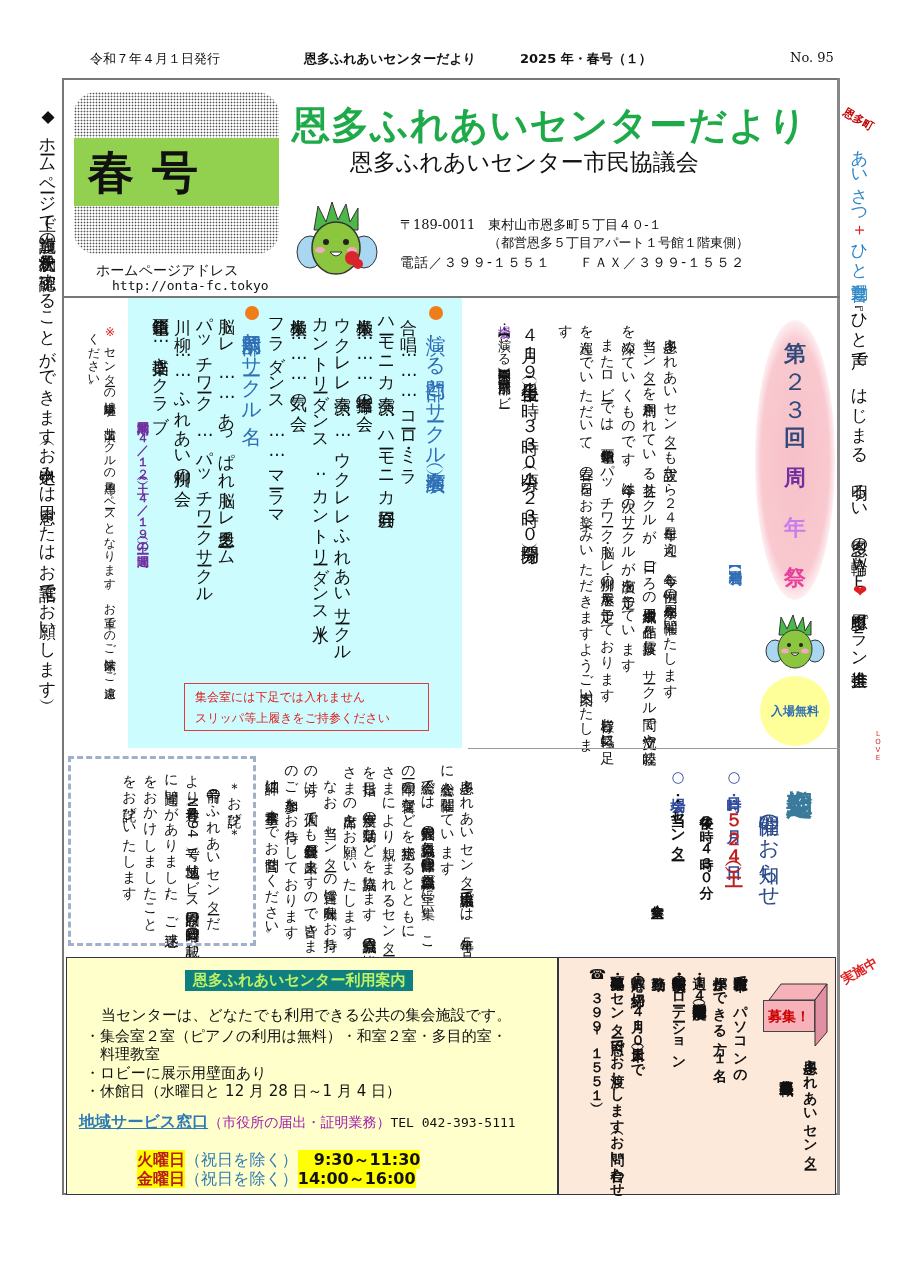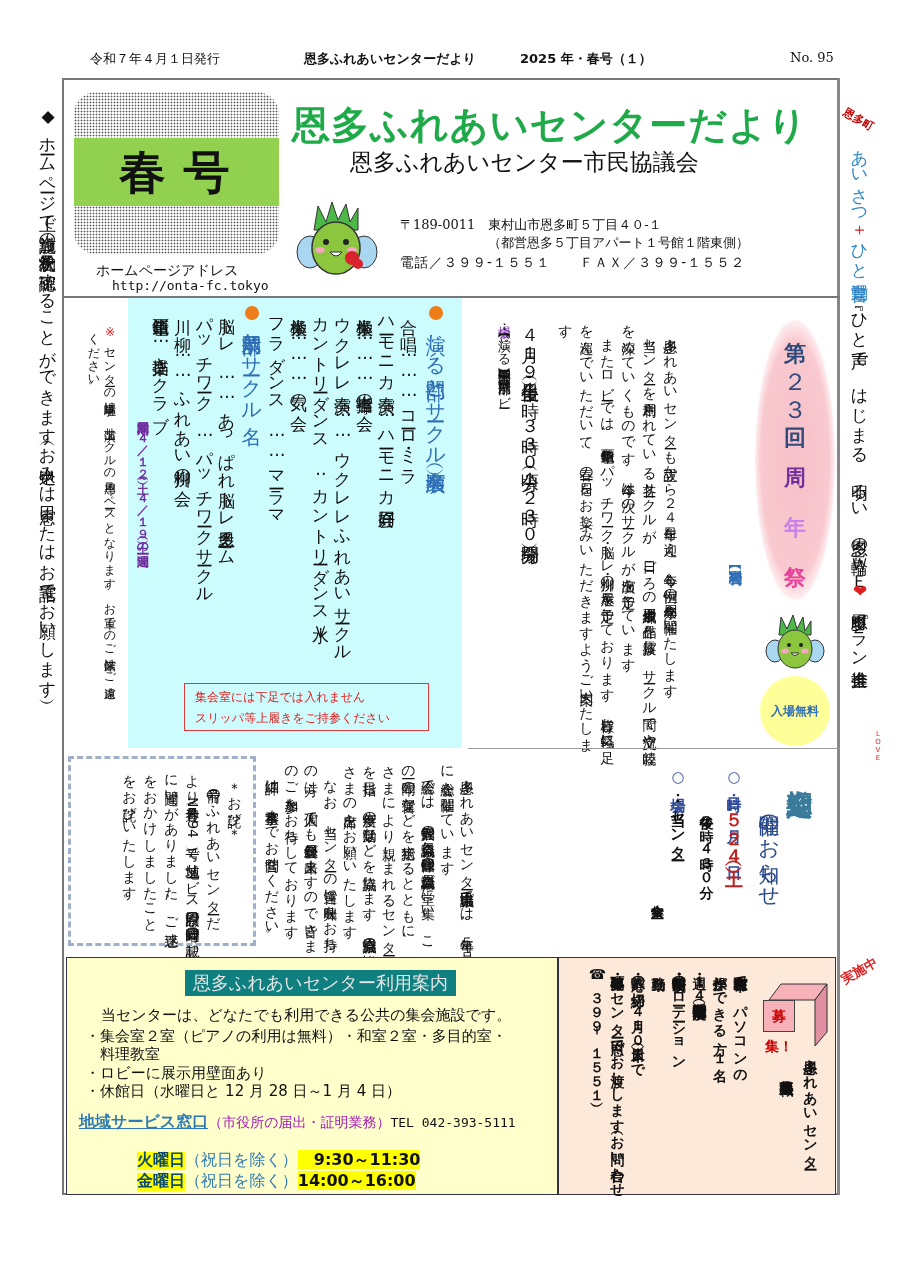--- a/index.html
+++ b/index.html
@@ -20,21 +20,21 @@
   
   .leftside { top: 106px; left: 36px; height: 820px; font-size: 17px; line-height: 24px; }
 
   
   .issuebox { top: 92px; left: 74px; width: 205px; height: 162px; border-radius: 22px;
     background-image: radial-gradient(#555 0.8px, transparent 1.1px); background-size: 3px 3px;
     background-color: #fff; }
   .issuebox .inner-y { position: absolute; left: 10px; top: 10px; width: 185px; height: 32px; background: #fff;
     text-align: center; font-size: 22px; font-weight: bold; letter-spacing: 3px; line-height: 32px; }
   .issuebox .green { position: absolute; left: 0; top: 46px; width: 205px; height: 68px; background: #92d050;
-    text-align: center; font-size: 46px; font-weight: bold; letter-spacing: 18px; line-height: 68px; padding-left: 14px; }
+    font-size: 46px; font-weight: bold; letter-spacing: 18px; line-height: 68px; padding-left: 14px; }
   .issuebox .inner-n { position: absolute; left: 10px; top: 120px; width: 185px; height: 32px; background: #fff;
     text-align: center; font-size: 20px; font-weight: bold; letter-spacing: 3px; line-height: 32px; }
   .hp-label { top: 262px; left: 96px; font-size: 14px; }
   .hp-url { top: 278px; left: 112px; font-family: "DejaVu Sans Mono", monospace; font-size: 13px; }
 
   .title-main { top: 100px; left: 292px; font-size: 38px; color: #1faa4a; font-weight: bold; letter-spacing: 1px; white-space: nowrap; font-family: "DejaVu Serif", serif; }
   .title-sub { top: 147px; left: 350px; font-size: 23px; white-space: nowrap; font-family: "DejaVu Serif", serif; }
   .mascot-top { top: 200px; left: 296px; width: 82px; height: 80px; }
   .addr1 { top: 216px; left: 400px; font-size: 13px; white-space: nowrap; font-family: "DejaVu Serif", serif; }
   .addr2 { top: 234px; left: 488px; font-size: 13px; white-space: nowrap; font-family: "DejaVu Serif", serif; }
@@ -84,37 +84,37 @@
   .meeting-sub { top: 800px; left: 755px; font-size: 21px; color: #2a4a8a; font-family: "DejaVu Serif", serif; }
   .m-date { top: 768px; left: 722px; font-size: 15px; font-weight: bold; color: #2f4a9a; }
   .m-date .red { color: #c02020; font-size: 18px; }
   .m-time { top: 805px; left: 698px; font-size: 14px; font-weight: bold; }
   .m-venue { top: 768px; left: 668px; font-size: 15px; font-weight: bold; }
   .m-venue .blue { color: #2f4a9a; }
   .m-room { top: 895px; left: 648px; font-size: 13px; font-weight: bold; }
 
   
   .usage { top: 957px; left: 66px; width: 492px; height: 238px; background: #ffffcc; border: 1.5px solid #334; }
-  .usage-title { position: absolute; top: 12px; left: 118px; background: #0f7f7f; color: #e5e5e5; padding: 1px 8px; font-size: 18px; font-weight: normal; }
+  .usage-title { position: absolute; top: 12px; left: 118px; background: #0f7f7f; color: #bef264; padding: 1px 8px; font-size: 15px; font-weight: bold; }
   .usage-body { position: absolute; top: 48px; left: 18px; font-size: 15px; line-height: 18.5px; }
   .usage-body div { white-space: nowrap; }
   .svc { position: absolute; top: 154px; left: 12px; font-size: 14px; white-space: nowrap; }
   .svc .t { color: #2f7ab5; font-size: 16px; text-decoration: underline; font-weight: bold; }
   .svc .p { color: #a21caf; font-weight: normal; }
   .svc .tel2 { font-family: "DejaVu Sans Mono", monospace; font-size: 13px; }
   .hours { position: absolute; top: 192px; left: 70px; font-size: 16px; line-height: 19px; font-weight: bold; white-space: nowrap; }
-  .hl-red { background: #ffff00; color: #0c4a6e; font-family: Liberation Mono, monospace; }
+  .hl-red { background: #ffff00; color: #b91c1c; }
   .hl-blue { color: #2f7ab5; font-weight: normal; }
   .hl-yel { background: #ffff00; color: #111; }
 
   
   .recruit { top: 957px; left: 558px; width: 278px; height: 238px; background: #fde9d9; border: 1.5px solid #334; }
   .recruit-body { position: absolute; top: 8px; right: 10px; height: 225px; font-size: 14px; line-height: 20.5px; font-weight: bold; }
   .boshu-box { position: absolute; top: 20px; left: 210px; width: 58px; height: 50px; }
-  .boshu-label { position: absolute; top: 52px; left: 210px; width: 32px; height: 32px; background: #f6b1b9; border: 1px solid #444; color: #c00; font-size: 14px; font-weight: bold; line-height: 30px; text-align: center; }
+  .boshu-label { position: absolute; top: 52px; left: 210px; width: 52px; height: 32px; background: #f6b1b9; border: 1px solid #444; color: #c00; font-size: 14px; font-weight: bold; line-height: 30px; text-align: center; }
 </style>
 </head>
 <body>
 
 <div class="abs topline">
   <span style="left:0">令和７年４月１日発行</span>
   <span style="left:214px;font-weight:bold">恩多ふれあいセンターだより</span>
   <span style="left:430px;font-weight:bold">2025 年・春号（１）</span>
   <span style="left:700px" class="serif">No. 95</span>
 </div>

